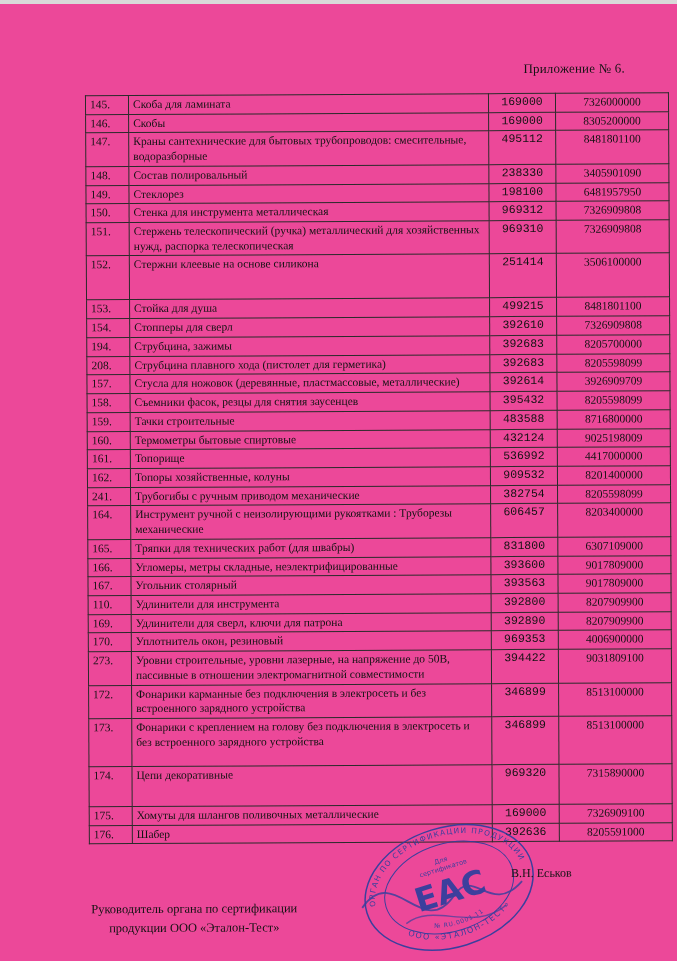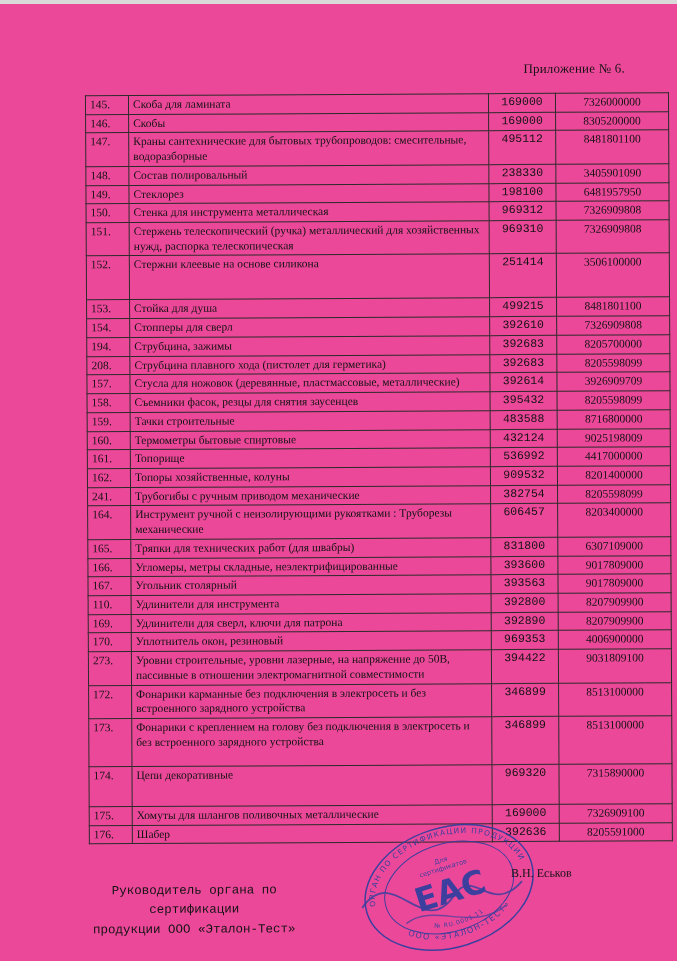--- a/index.html
+++ b/index.html
@@ -30,22 +30,22 @@
   td.col-name  { width:351px; }
   td.col-code  { width:58px;  text-align:center; vertical-align:middle;font-family:Liberation Mono, monospace; }
   td.col-tnved { width:104px; text-align:center; }
 
   
   table.items tr:nth-child(8)  { height:44px; }
   table.items tr:nth-child(29) { height:48px; }
   table.items tr:nth-child(30) { height:40px; }
 
   .footer-left {
-    position:absolute; left:76px; top:877px; width:232px;
-    text-align:center; font-size:12.5px; line-height:1.55;font-family:Liberation Mono, monospace;
+    position:absolute; left:76px; top:895px; width:232px;
+    text-align:center; font-size:12.5px; line-height:1.55;
   }
   .footer-name {
     position:absolute; left:509px; top:863px; font-size:12px;
   }
   .stamp-wrap {
     position:absolute; left:352px; top:806px; width:190px; height:160px;
     opacity:0.92;
   }
   .stamp-wrap svg { display:block; }
   .stamp-sans { font-family:"DejaVu Sans", sans-serif; }

